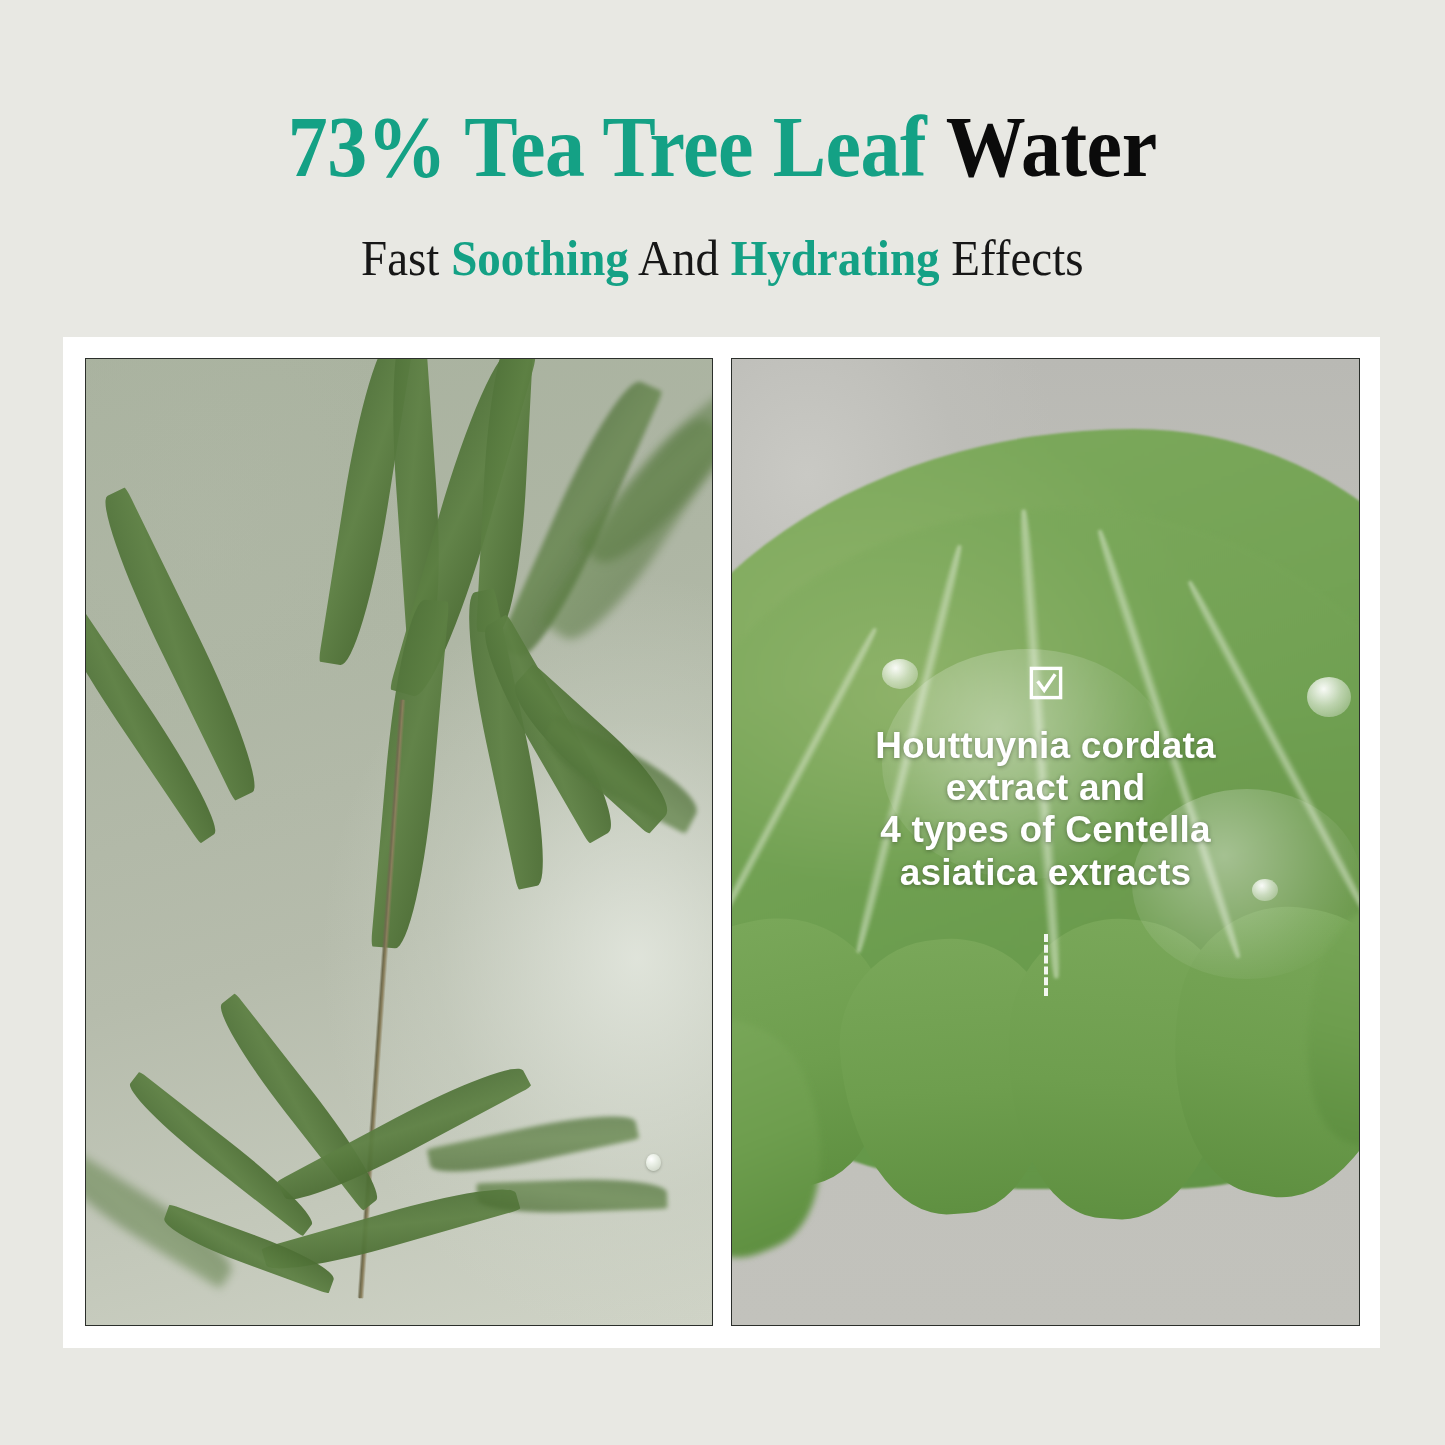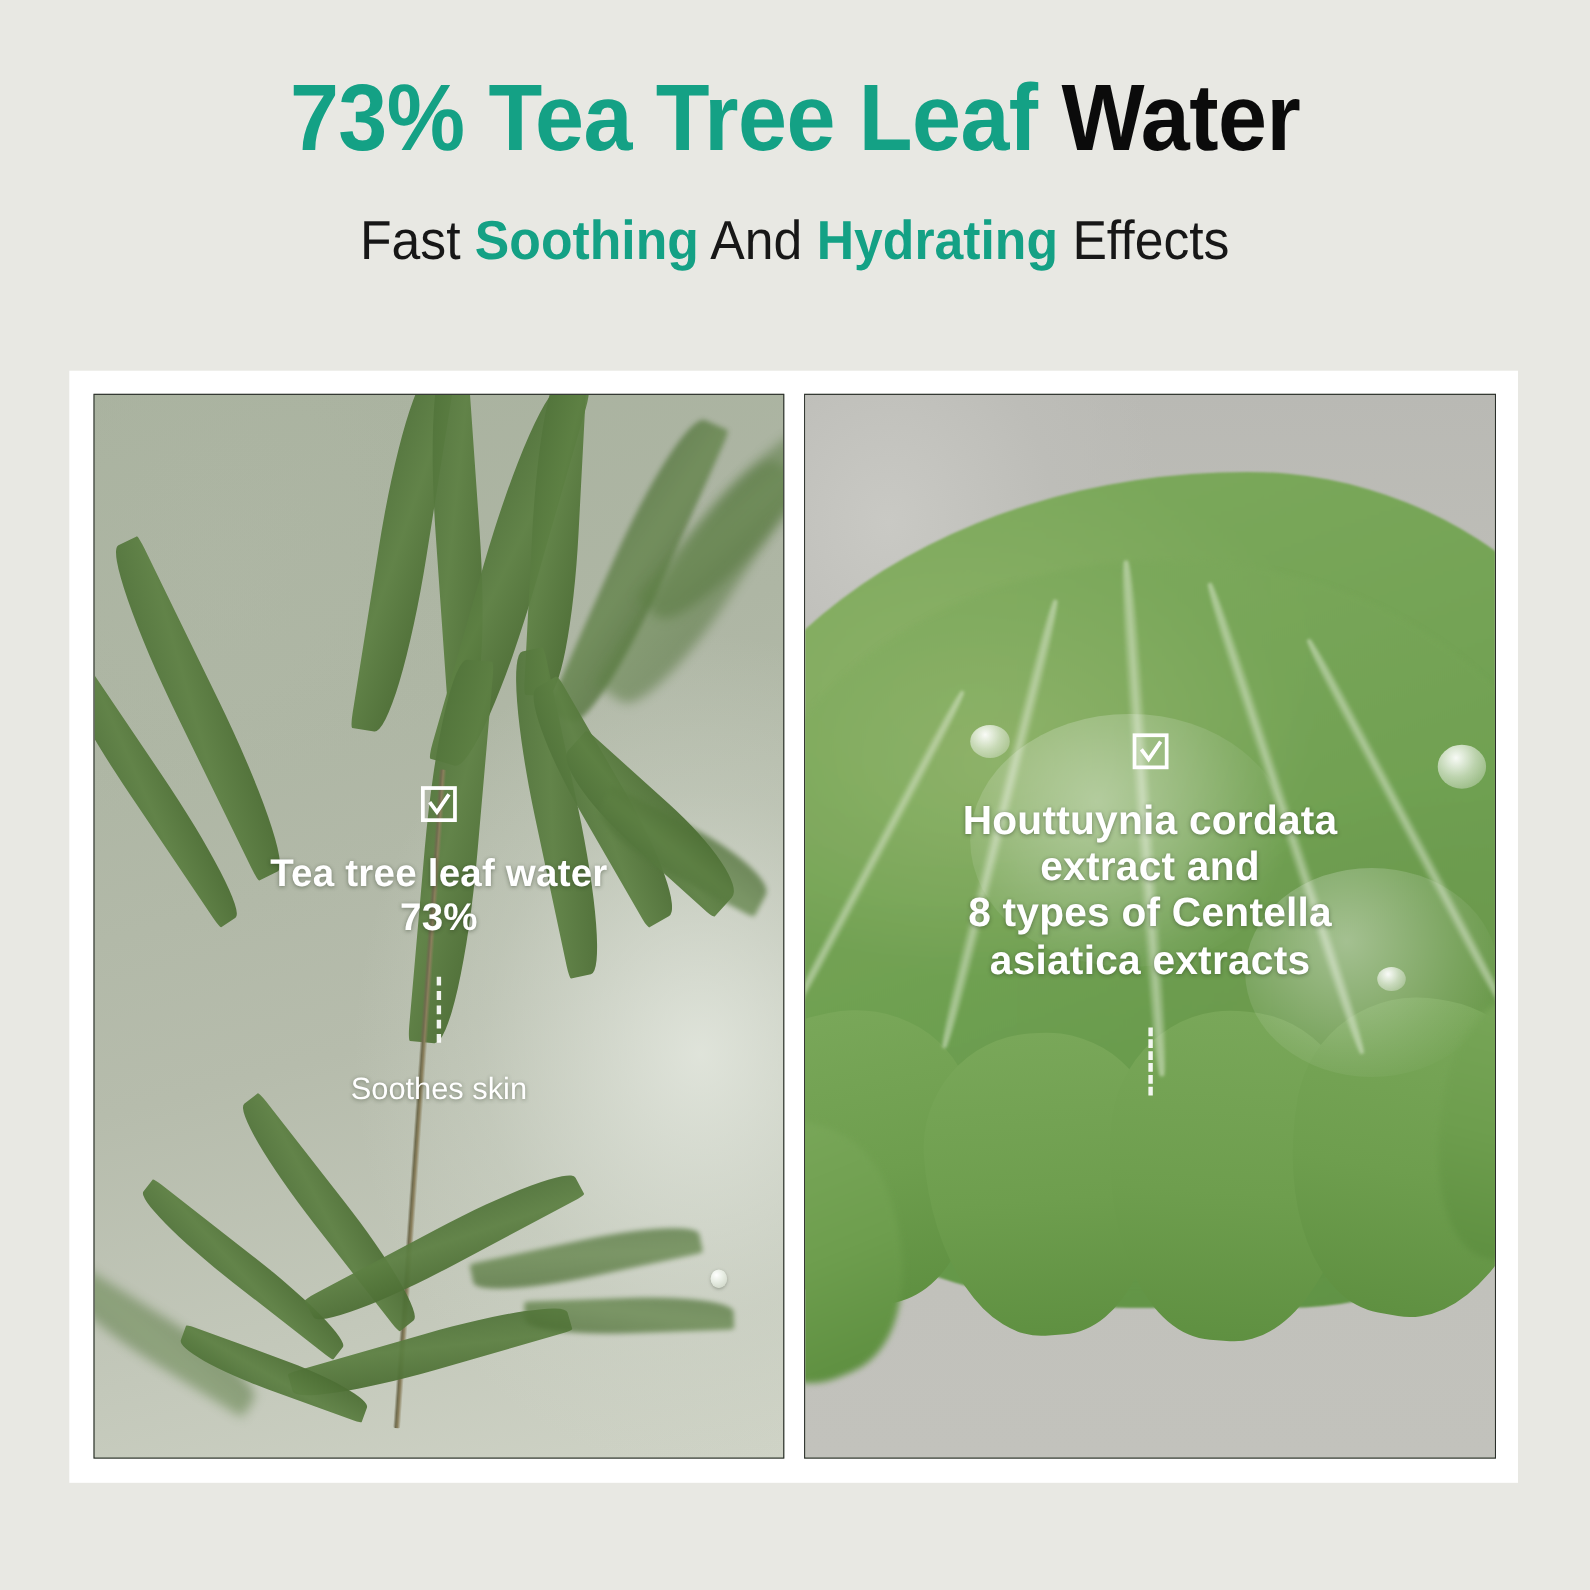--- a/index.html
+++ b/index.html
@@ -20,21 +20,22 @@
   .header {
     position: absolute;
     top: 0;
     left: 0;
     width: 1445px;
     height: 337px;
     display: flex;
     flex-direction: column;
     align-items: center;
     justify-content: flex-start;
-    padding-top: 64px;
+    padding-top: 104px;
+    font-family: Liberation Serif, serif;
   }
 
   .headline {
     font-size: 86px;
     font-weight: 700;
     letter-spacing: -0.5px;
     line-height: 1.0;
     white-space: nowrap;
     transform: scaleX(0.93);
     transform-origin: center;
@@ -241,32 +242,20 @@
         <div class="leaf" style="left:120px; top:680px; width:30px; height:230px; transform:rotate(-52deg);"></div>
         <div class="leaf" style="left:300px; top:640px; width:36px; height:270px; transform:rotate(62deg);"></div>
         <div class="leaf" style="left:288px; top:740px; width:34px; height:260px; transform:rotate(74deg);"></div>
         <div class="leaf soft" style="left:430px; top:680px; width:34px; height:210px; transform:rotate(78deg);"></div>
         <div class="leaf soft" style="left:470px; top:742px; width:32px; height:190px; transform:rotate(88deg);"></div>
         <div class="leaf softer" style="left:40px; top:760px; width:40px; height:200px; transform:rotate(-58deg);"></div>
         <div class="leaf" style="left:148px; top:800px; width:30px; height:180px; transform:rotate(-70deg);"></div>
         <div class="droplet" style="left:560px; top:795px; width:15px; height:17px;"></div>
       </div>
 
-      <div class="overlay overlay-left">
-        <span class="checkbox-icon">
-          <svg viewBox="0 0 34 34" aria-hidden="true">
-            <rect x="2.4" y="2.4" width="29.2" height="29.2" fill="none" stroke="#ffffff" stroke-width="3.4"></rect>
-            <path d="M9.6 16.6 L15.2 24.2 L25.2 9.6" fill="none" stroke="#ffffff" stroke-width="3.4" stroke-linecap="square" stroke-linejoin="miter"></path>
-          </svg>
-        </span>
-        <div class="ov-title ov-title-left">Tea tree leaf water
-73%</div>
-        <div class="dashline dashline-left"></div>
-        <div class="ov-caption ov-caption-left">Soothes skin</div>
-      </div>
     </div>
 
     <div class="panel panel-right">
       <div class="photo photo-centella">
 
         <div class="bigleaf" style="left:-120px; top:70px; width:900px; height:760px; border-radius:58% 42% 38% 46% / 52% 48% 46% 40%; filter:blur(1.2px);"></div>
         <div class="bigleaf" style="left:-60px; top:150px; width:780px; height:660px; border-radius:50% 50% 44% 44% / 46% 50% 50% 48%; filter:blur(2.4px); opacity:0.85;"></div>
 
         <div class="lobe" style="left:-70px;  top:560px; width:230px; height:270px; transform:rotate(-12deg);"></div>
         <div class="lobe" style="left:110px;  top:580px; width:215px; height:275px; transform:rotate(-4deg);"></div>
@@ -290,20 +279,20 @@
 
       <div class="overlay overlay-right">
         <span class="checkbox-icon">
           <svg viewBox="0 0 34 34" aria-hidden="true">
             <rect x="2.4" y="2.4" width="29.2" height="29.2" fill="none" stroke="#ffffff" stroke-width="3.4"></rect>
             <path d="M9.6 16.6 L15.2 24.2 L25.2 9.6" fill="none" stroke="#ffffff" stroke-width="3.4" stroke-linecap="square" stroke-linejoin="miter"></path>
           </svg>
         </span>
         <div class="ov-title ov-title-right">Houttuynia cordata
 extract and
-8 types of Centella
+4 types of Centella
 asiatica extracts</div>
         <div class="dashline dashline-right"></div>
       </div>
     </div>
 
   </div>
 </div>
 
 </body></html>

